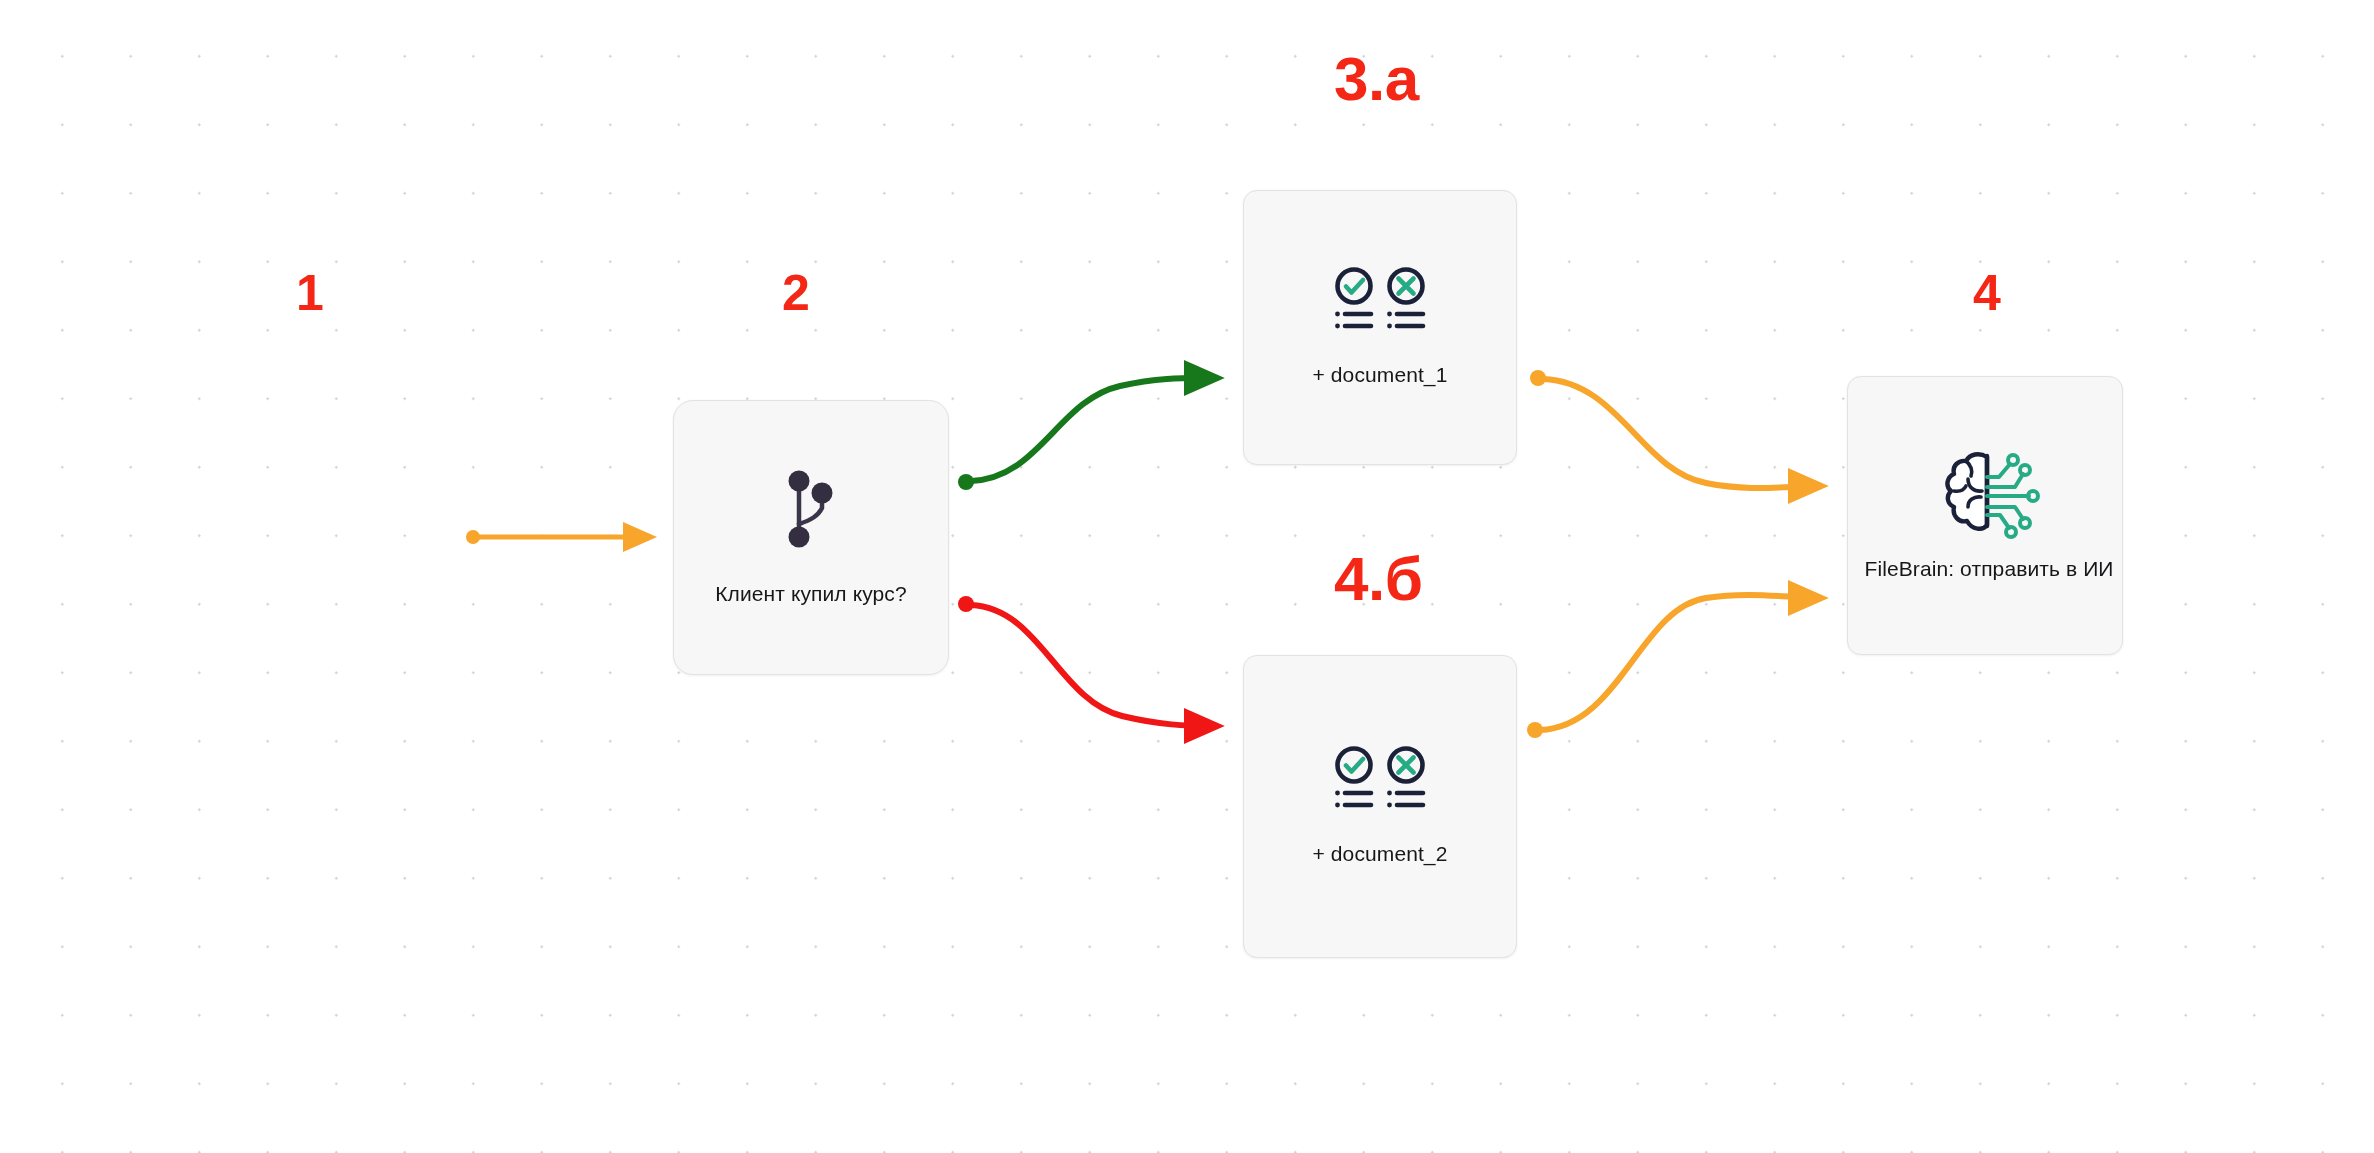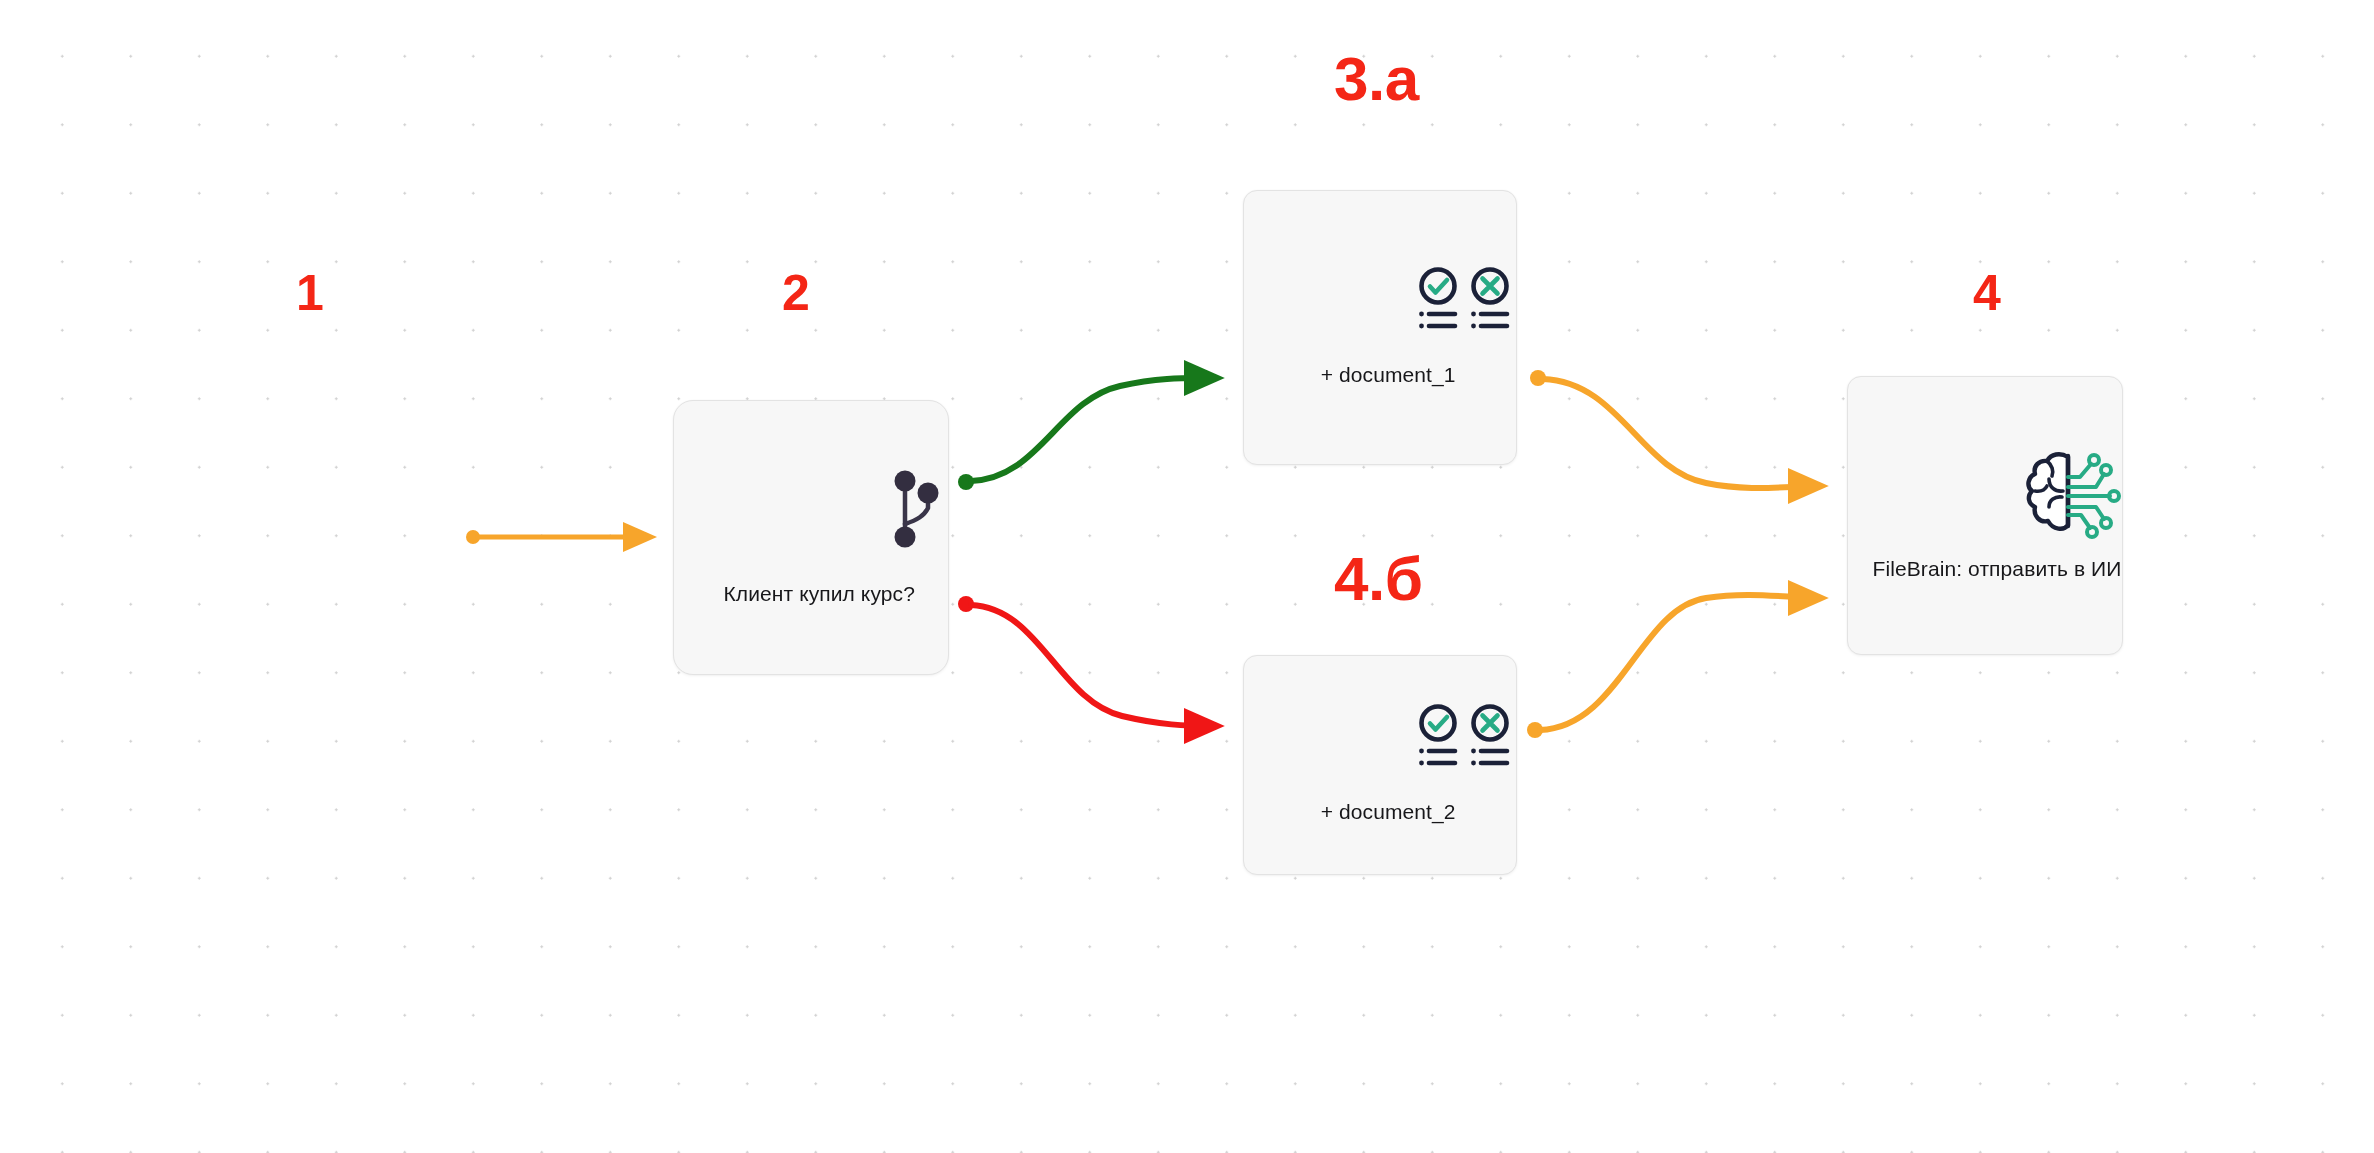--- a/index.html
+++ b/index.html
@@ -33,21 +33,21 @@
 
   
   .node {
     position: absolute;
     background: #f7f7f7;
     border: 1px solid #e3e3e3;
     border-radius: 14px;
     box-shadow: 0 1px 3px rgba(0,0,0,0.055), 0 0 0 0.5px rgba(0,0,0,0.015);
     display: flex;
     flex-direction: column;
-    align-items: flex-end;
+    align-items: center;
     justify-content: center;
     z-index: 3;
   }
 
   .node-icon {
     display: flex;
     align-items: center;
     justify-content: center;
   }
 
@@ -58,21 +58,21 @@
     color: #17171a;
     text-align: center;
     letter-spacing: 0.1px;
     width: 94%;
   }
 
   
   #node-1 { left: 181px;  top: 400px; width: 274px; height: 281px; }
   #node-2 { left: 673px;  top: 400px; width: 276px; height: 275px; border-radius: 20px; }
   #node-3a { left: 1243px; top: 190px; width: 274px; height: 275px; }
-  #node-3b { left: 1243px; top: 655px; width: 274px; height: 220px; }
+  #node-3b { left: 1243px; top: 655px; width: 274px; height: 303px; }
   #node-4 { left: 1847px; top: 376px; width: 276px; height: 279px; padding-left: 8px; }
 
   #node-1 .node-icon { margin-top: 4px; }
   #node-1 .node-label { margin-top: 26px; }
   #node-2 .node-label { margin-top: 30px; }
   #node-3a .node-label, #node-3b .node-label { margin-top: 26px; }
   #node-4 .node-label { margin-top: 14px; }
 
   
   .step-number {

